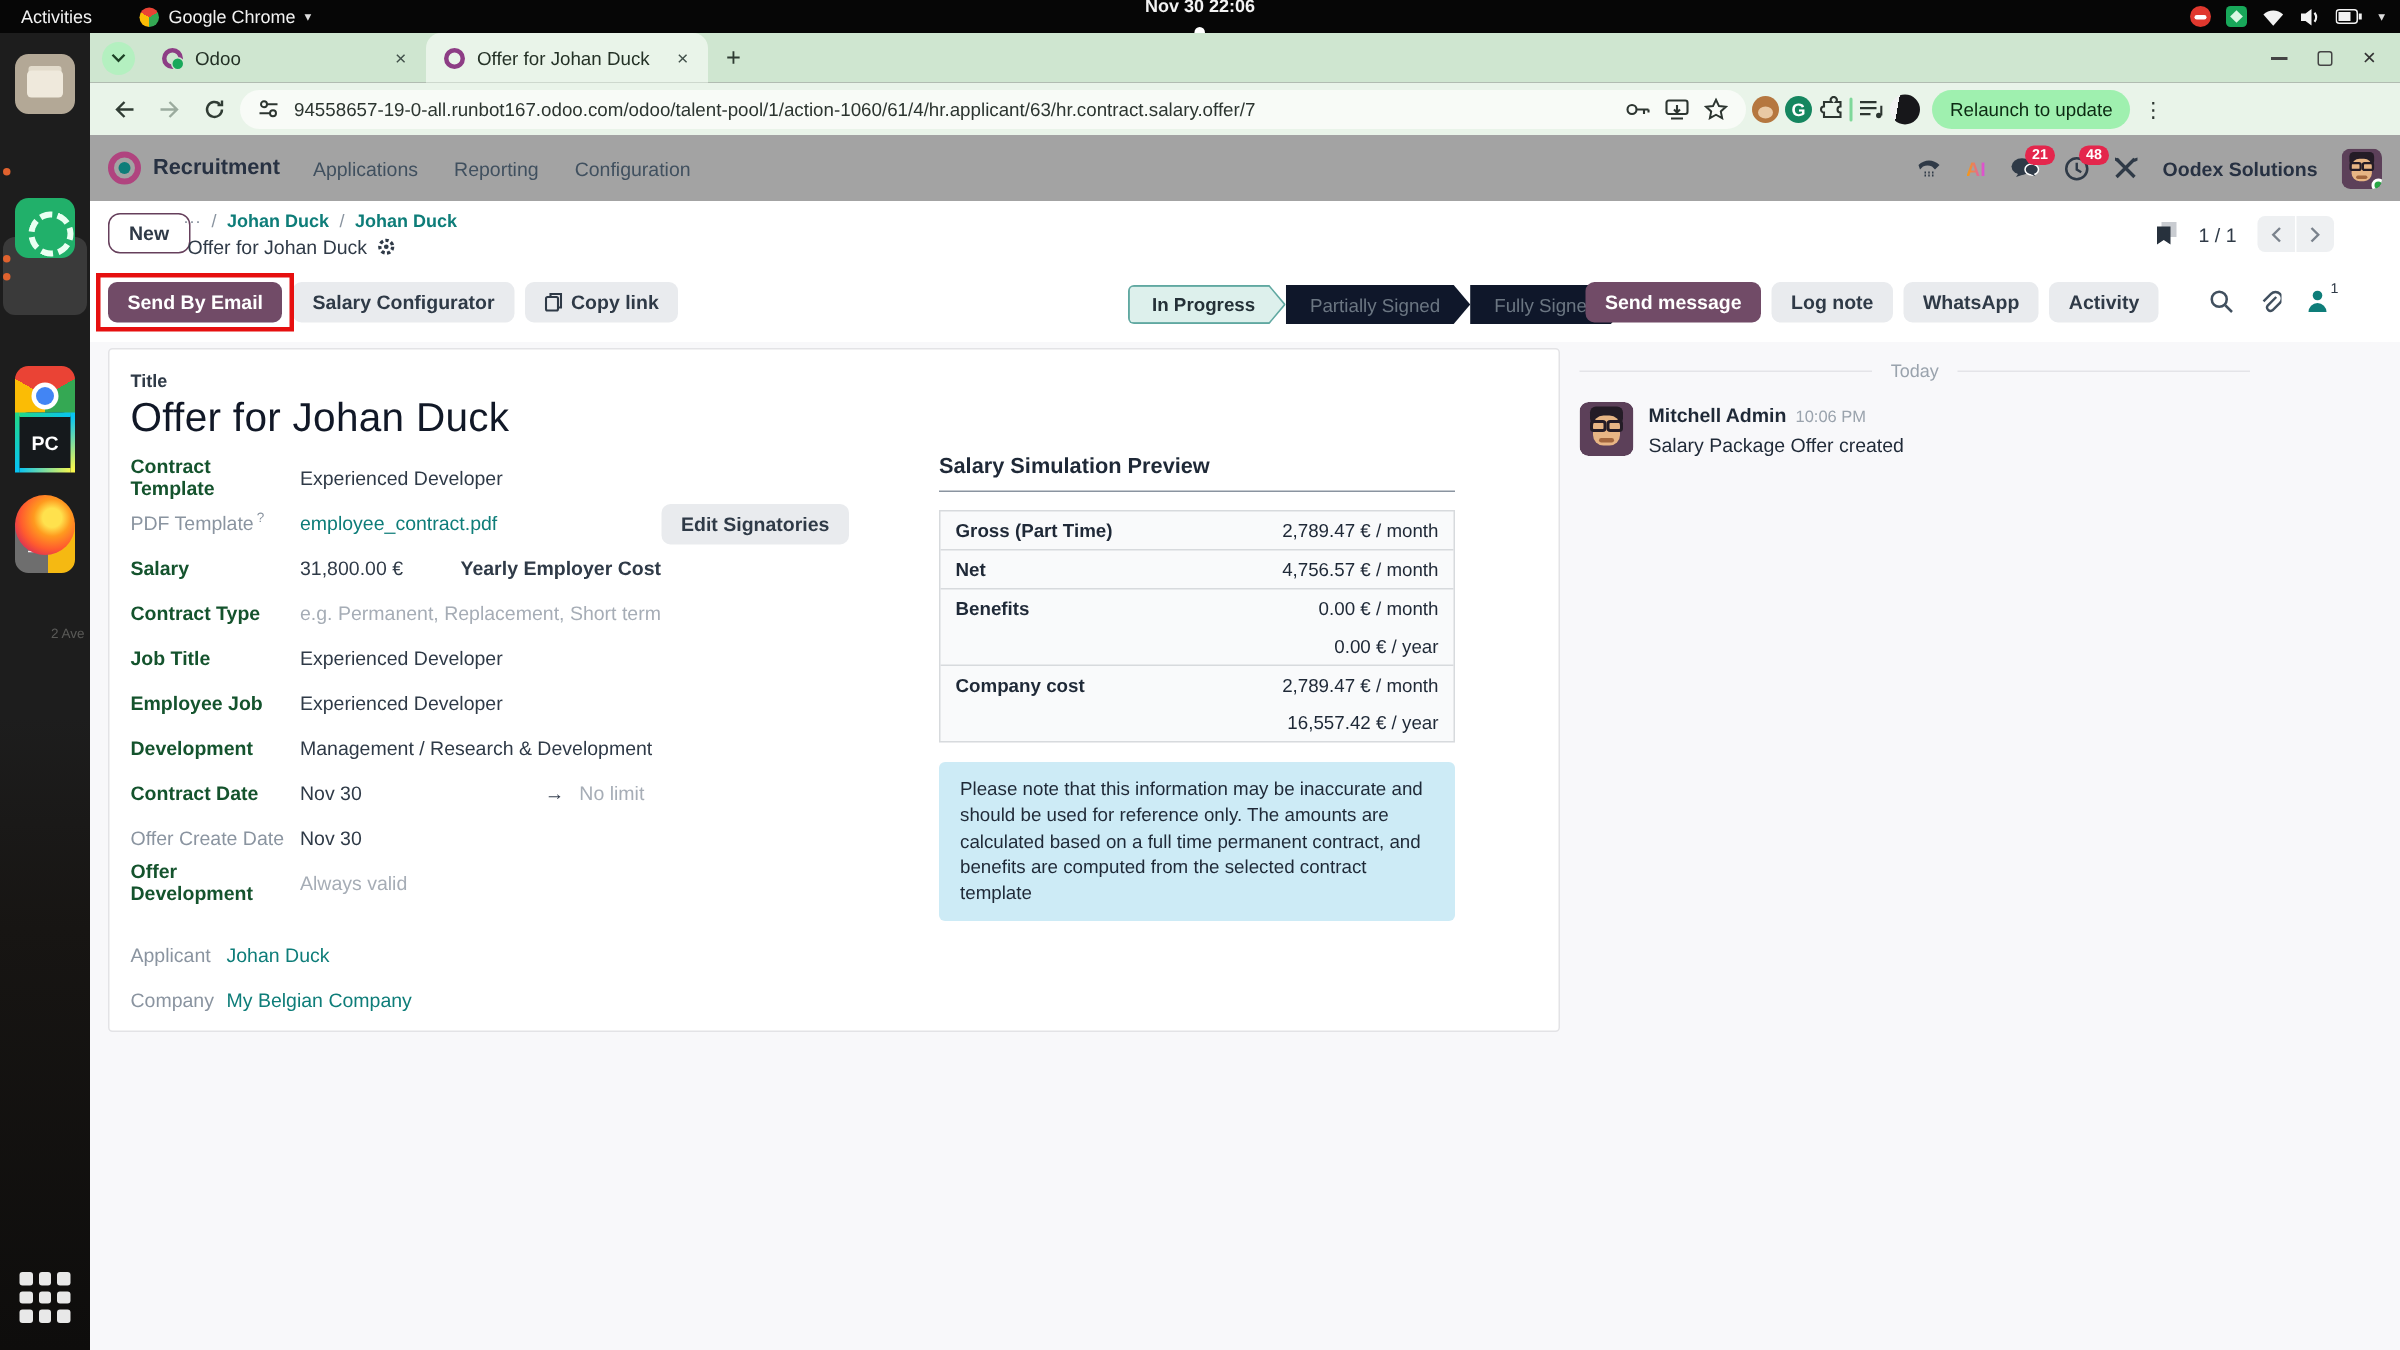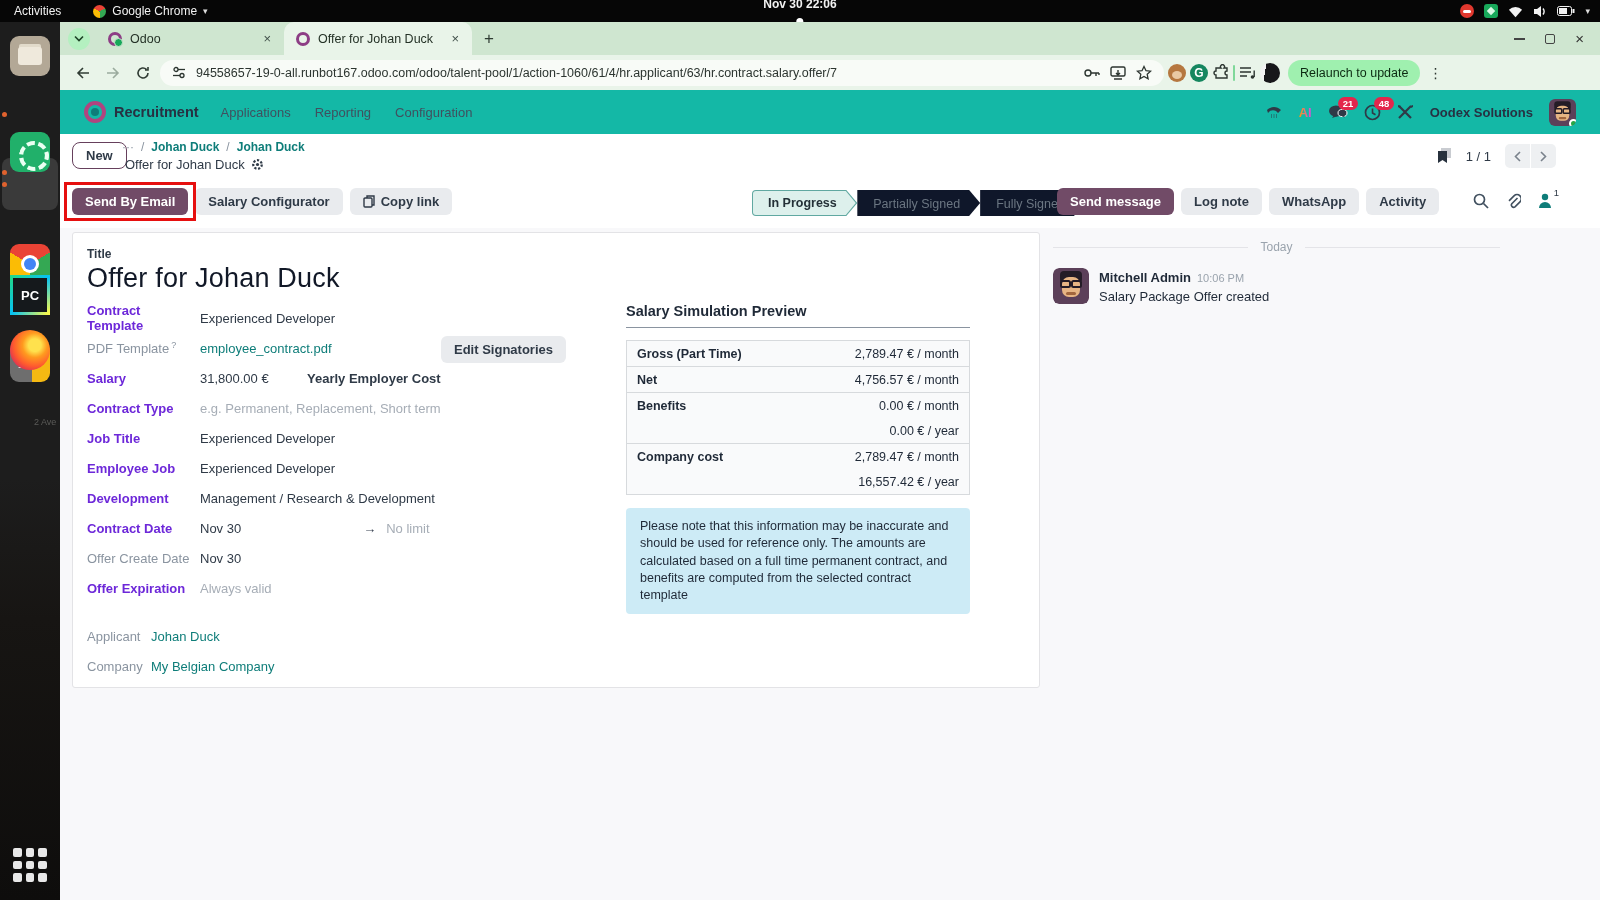--- a/index.html
+++ b/index.html
@@ -66,21 +66,21 @@
   .monkey { width:18px; height:18px; border-radius:50%; background:#b5773f; position:relative; }
   .monkey:after{ content:""; position:absolute; left:4px; top:7px; width:10px; height:8px; border-radius:50%; background:#e9c9a4; }
   .profile-moon { width:20px; height:20px; border-radius:50%; background:linear-gradient(100deg,#f2f2f2 28%,#17171a 28%); }
   #relaunch { height:26px; border-radius:13px; background:#9ff0af; color:#0c2a12; font-size:12.5px; font-weight:400; display:flex; align-items:center; padding:0 12px; margin-left:4px; }
   .kebab { color:#2c3530; font-size:14px; padding:0 4px; }
 
   
   #webarea { position:absolute; left:60px; top:90px; width:1540px; height:810px; background:#fff; }
 
   
-  #onav { position:absolute; left:0; top:0; width:1540px; height:44px; background:#14b8a6; display:flex; align-items:center; padding:0 24px; }
+  #onav { position:absolute; left:0; top:0; width:1540px; height:44px; background:#a3a3a3; display:flex; align-items:center; padding:0 12px; }
   .odoo-logo { width:22px; height:22px; border-radius:50%; border:4px solid #b0447f; position:relative; margin-right:8px;}
   .odoo-logo:after { content:""; position:absolute; left:3px; top:3px; width:8px; height:8px; border-radius:50%; background:#0e7d79; }
   .appname { font-weight:700; font-size:14.5px; color:#273142; margin-right:22px; }
   .omenu { font-size:13px; color:#40505f; margin-right:24px; }
   #onav .right { margin-left:auto; display:flex; align-items:center; gap:16px; }
   .nbadge { position:relative; display:flex; align-items:center; color:#2f3a47;}
   .badge { position:absolute; top:-7px; left:10px; background:#e4264c; color:#fff; font-size:9.5px; font-weight:700; border-radius:8px; padding:1px 5px; }
   .ai-txt { font-weight:800; font-size:13px; background:linear-gradient(90deg,#f59e0b,#d946ef); -webkit-background-clip:text; background-clip:text; color:transparent; }
   .company { font-size:13px; font-weight:600; color:#273142; }
   .avatar { border-radius:6px; overflow:hidden; position:relative; }
@@ -116,21 +116,21 @@
   .followers sup { position:absolute; top:-6px; right:-7px; font-size:9.5px; color:#2f3a47; }
 
   
   #mainbg { position:absolute; left:0; top:138px; width:1540px; height:672px; background:#f8f8fa; }
   #sheet { position:absolute; left:12px; top:4px; width:968px; height:456px; background:#fff; border:1px solid #e3e3e6; border-radius:3px; }
   .sheet-pad { position:absolute; left:14px; top:14px; }
   .lbl-small { font-size:12px; font-weight:700; color:#2f3a47; }
   .big-title { font-size:27px; color:#111827; margin-top:2px; letter-spacing:.2px; }
   .fields { position:absolute; left:14px; top:70px; width:470px; }
   .frow { display:flex; align-items:center; height:30px; font-size:13px; }
-  .frow .fl { width:113px; font-weight:700; color:#6d28d9; flex:none; }
+  .frow .fl { width:113px; font-weight:700; color:#14532d; flex:none; }
   .frow .fl.muted { font-weight:400; color:#8a94a0; }
   .frow .fv { color:#2f3a47; }
   .fv.muted { color:#a6adb6; }
   .fv.link { color:#0e7d79; }
   .sup-help { color:#8a94a0; font-size:9px; vertical-align:super; margin-left:2px;}
   .extra-bold { font-weight:700; color:#2f3a47; margin-left:42px; }
   .arrow { color:#374151; margin-left:122px; margin-right:10px; }
   .frow.gap { height:18px; }
   .frow.short .fl { width:64px; font-weight:400; color:#8a94a0; }
   .btn-editsign { position:absolute; left:368px; top:103px; }
@@ -477,21 +477,21 @@
           <span class="fl">Contract Date</span>
           <span class="fv">Nov 30</span>
           <span class="arrow">→</span>
           <span class="fv muted">No limit</span>
         </div>
         <div class="frow">
           <span class="fl muted">Offer Create Date</span>
           <span class="fv">Nov 30</span>
         </div>
         <div class="frow">
-          <span class="fl">Offer Expiration</span>
+          <span class="fl">Offer Development</span>
           <span class="fv muted">Always valid</span>
         </div>
         <div class="frow gap"></div>
         <div class="frow short">
           <span class="fl">Applicant</span>
           <span class="fv link">Johan Duck</span>
         </div>
         <div class="frow short">
           <span class="fl">Company</span>
           <span class="fv link">My Belgian Company</span>

